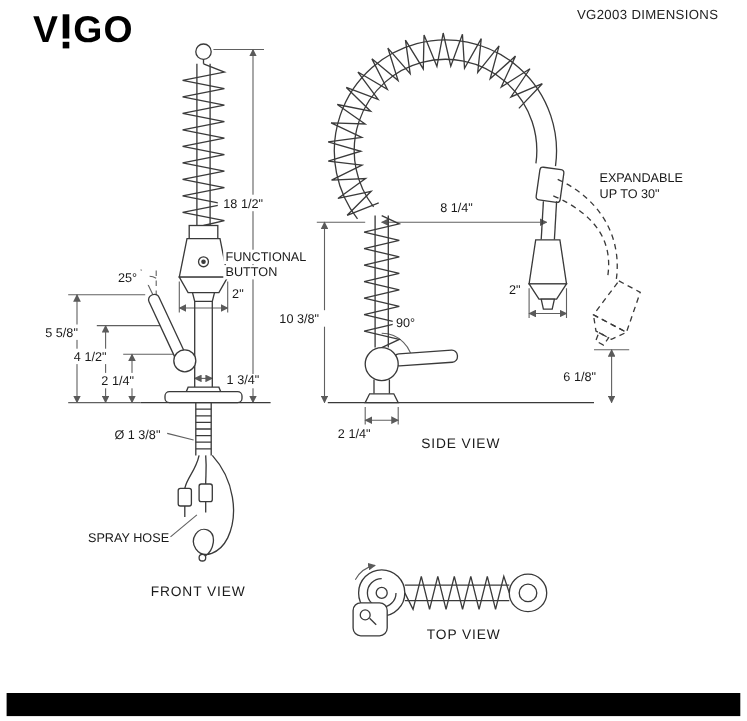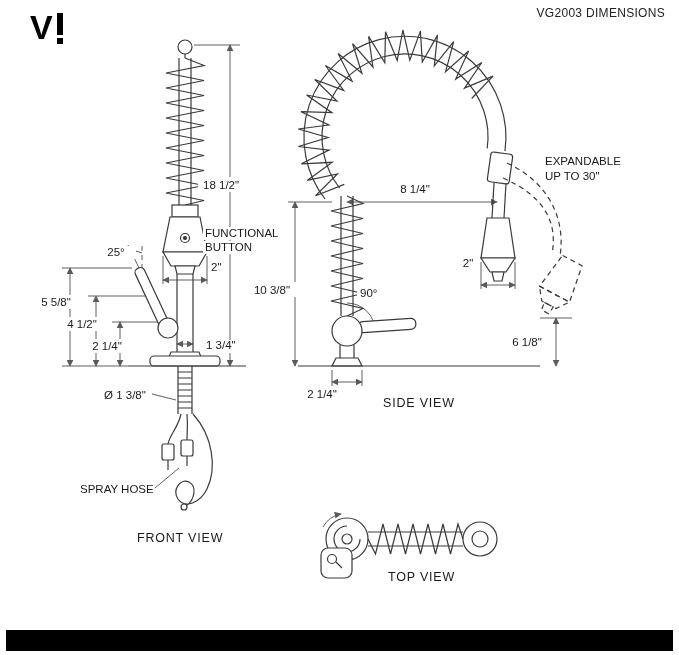--- a/index.html
+++ b/index.html
@@ -6,21 +6,21 @@
     --line:#3a3a3a; --dim:#606060; --text:#1a1a1a; --bar:#000000; --bg:#ffffff;
   }
   html,body{margin:0;padding:0;background:#fff;}
   #page{position:relative;width:679px;height:655px;background:var(--bg);overflow:hidden;
         font-family:"Liberation Sans",sans-serif;}
   .logo{position:absolute;left:30px;top:8px;display:flex;align-items:flex-start;
         font-weight:bold;font-size:34px;letter-spacing:1px;color:#000;}
   .logo-i{display:flex;flex-direction:column;align-items:center;margin:5px 4px 0 3px;}
   .logo-i .stem{width:6px;height:22px;background:#000;}
   .logo-i .dot{width:6px;height:6px;background:#000;margin-top:3px;}
-  .title{position:absolute;right:14px;top:6px;font-size:12px;color:#222;letter-spacing:.3px;}
+  .title{position:absolute;right:26px;top:6px;font-size:12px;color:#222;letter-spacing:.3px;}
   svg.art{position:absolute;left:0;top:0;}
   #dims line,#dims path{stroke:var(--dim);stroke-width:1;fill:none;}
   #draw line,#draw path,#draw circle,#draw rect{stroke:var(--line);stroke-width:1.2;fill:none;}
   #draw .wf{fill:#fff;}
   .dash{stroke-dasharray:5 4;}
   #labels rect.bg{fill:#fff;stroke:none;}
   text.lbl{fill:var(--text);stroke:none;font-size:11.5px;font-family:"Liberation Sans",sans-serif;}
   text.cap{fill:var(--text);stroke:none;font-size:12.5px;letter-spacing:.8px;
            font-family:"Liberation Sans",sans-serif;}
   .mid{text-anchor:middle;}
@@ -30,20 +30,21 @@
 <body>
 
 <div id="page">
 
   <div class="logo">
     <span>V</span>
     <span class="logo-i">
       <span class="stem"></span>
       <span class="dot"></span>
     </span>
+    <span>GO</span>
   </div>
 
   <div class="title">VG2003 DIMENSIONS</div>
 
   <svg class="art" width="679" height="655" viewBox="0 0 679 655">
     <defs>
       <marker id="ar" viewBox="0 0 10 10" refX="9" refY="5" markerWidth="7" markerHeight="7" orient="auto-start-reverse">
         <path d="M0 0 L10 5 L0 10 z" fill="#5a5a5a"></path>
       </marker>
     </defs>

